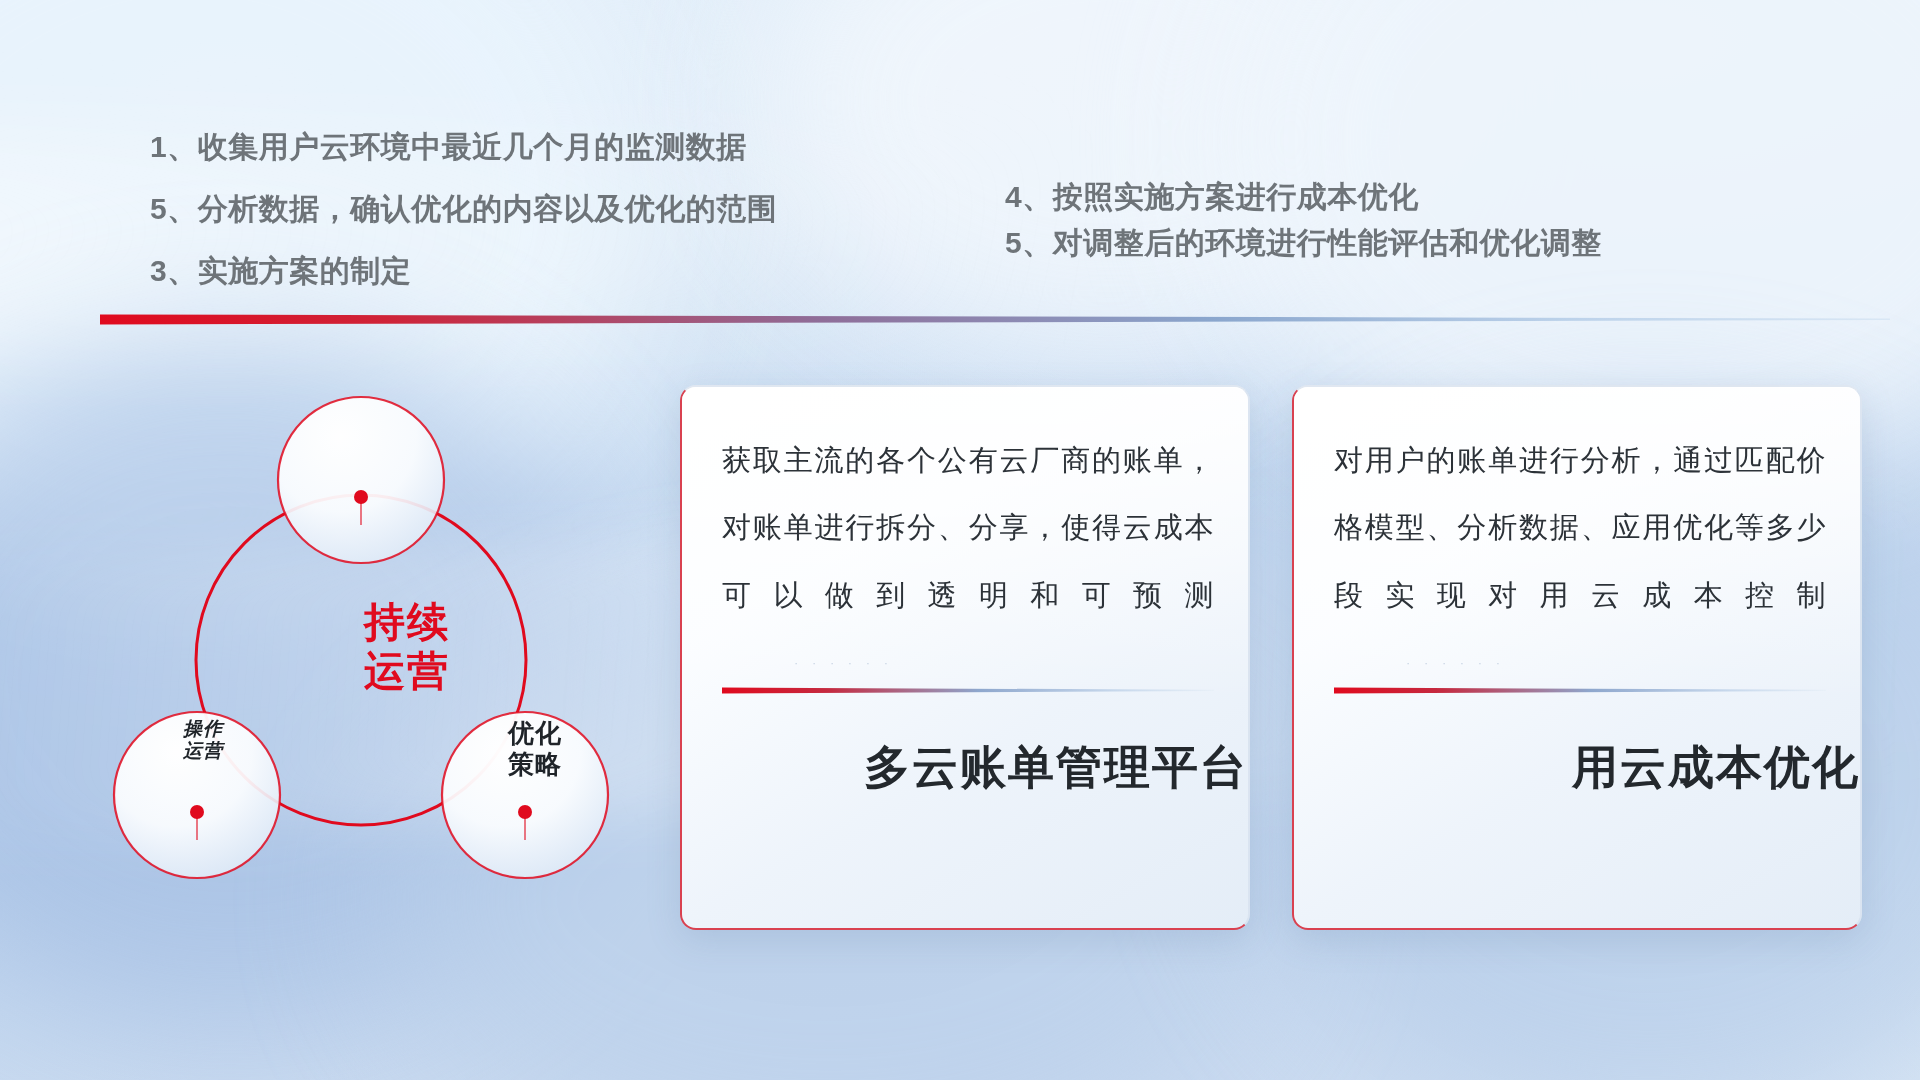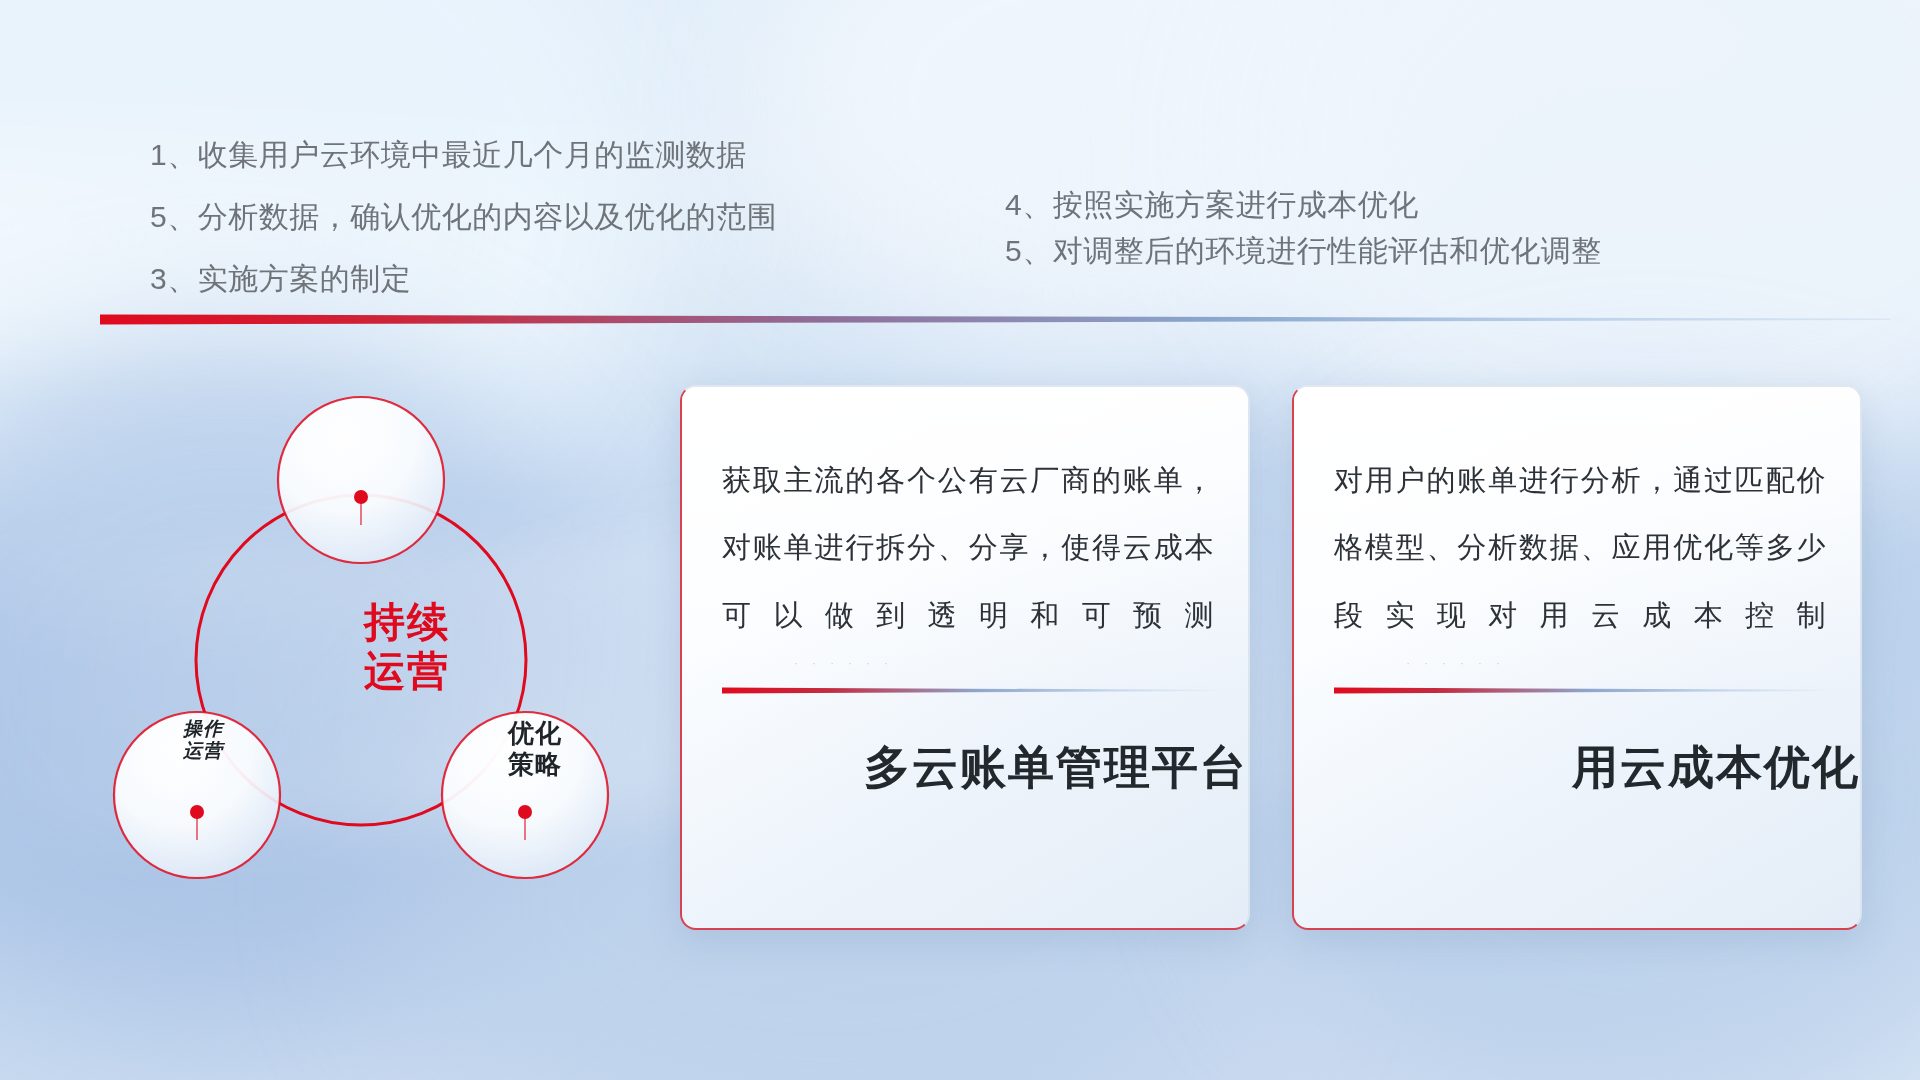--- a/index.html
+++ b/index.html
@@ -38,21 +38,21 @@
     transform:rotate(-2.2deg);
     filter:blur(28px);
   }
   .bg-sheen2 {
     position:absolute; left:-5%; top:12%; width:70%; height:20%;
     background:linear-gradient(100deg, rgba(255,255,255,.38) 0%, rgba(255,255,255,0) 85%);
     filter:blur(40px);
   }
 
   
-  .steps { position:absolute; top:16px; left:0; width:1756px; height:300px; }
+  .steps { position:absolute; top:8px; left:0; width:1756px; height:300px;font-weight:bold; }
   .step {
     position:absolute;
     color:#6e7479;
     font-size:30px;
     letter-spacing:.5px;
     white-space:nowrap;
     line-height:1;
   }
   .col-left .step  { left:150px; }
   .col-left .s0 { top:124px; }
@@ -103,21 +103,21 @@
     content:"";
     position:absolute; left:0; top:0; right:0; height:58%;
     background:linear-gradient(180deg, rgba(255,255,255,.85), rgba(255,255,255,0));
     pointer-events:none;
   }
   .card-1 { left:680px; }
   .card-2 { left:1292px; }
 
   .card-body {
     position:absolute;
-    left:40px; right:34px; top:60px;
+    left:40px; right:34px; top:40px;
     font-size:29px;
     line-height:2.32;
     color:#2c3238;
     letter-spacing:.5px;
     text-align:justify;
     text-align-last:justify;
   }
   .card-rule {
     position:absolute;
     left:40px; right:34px; top:300px;

